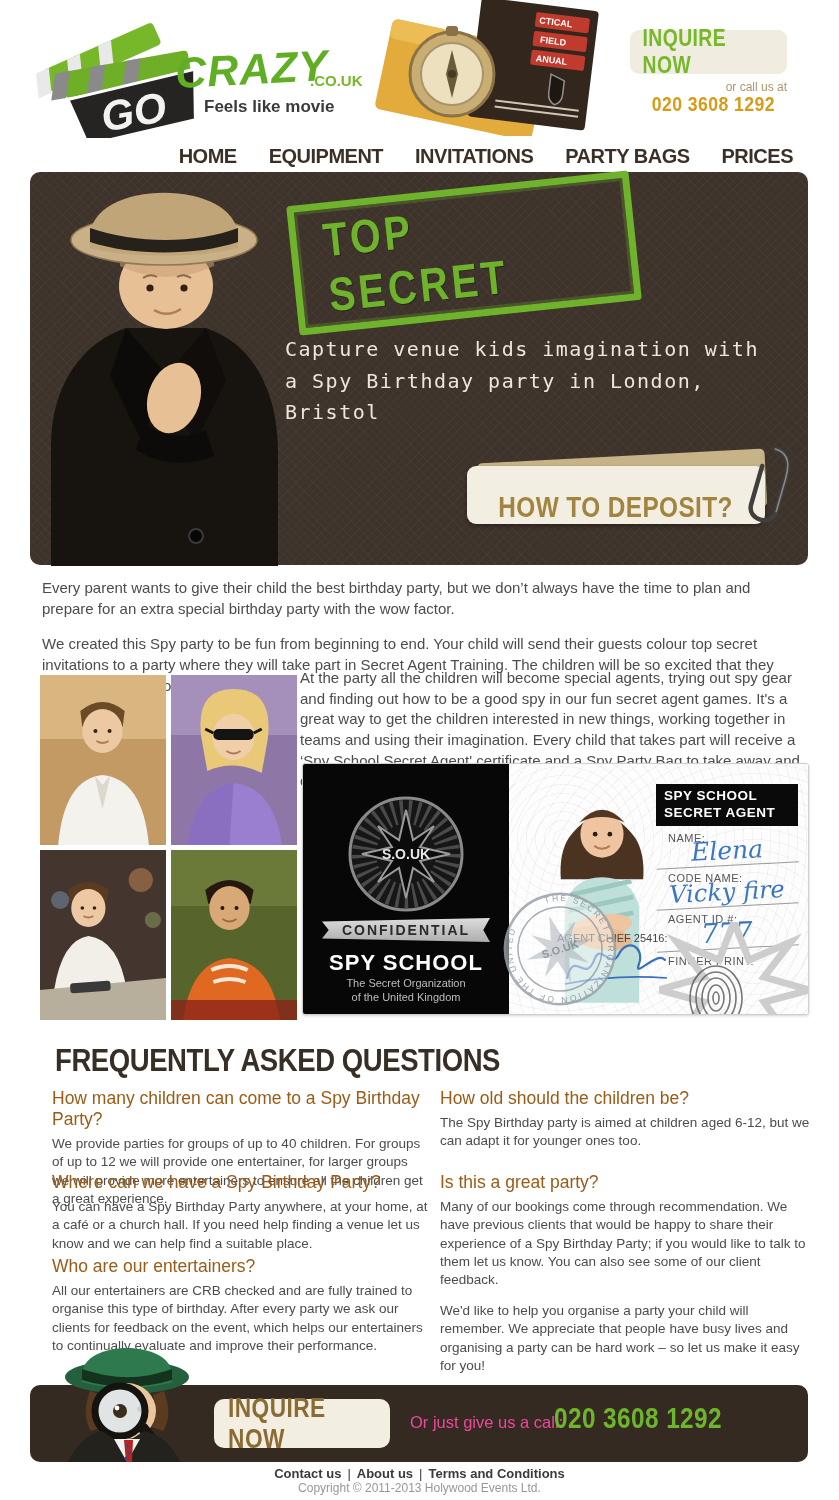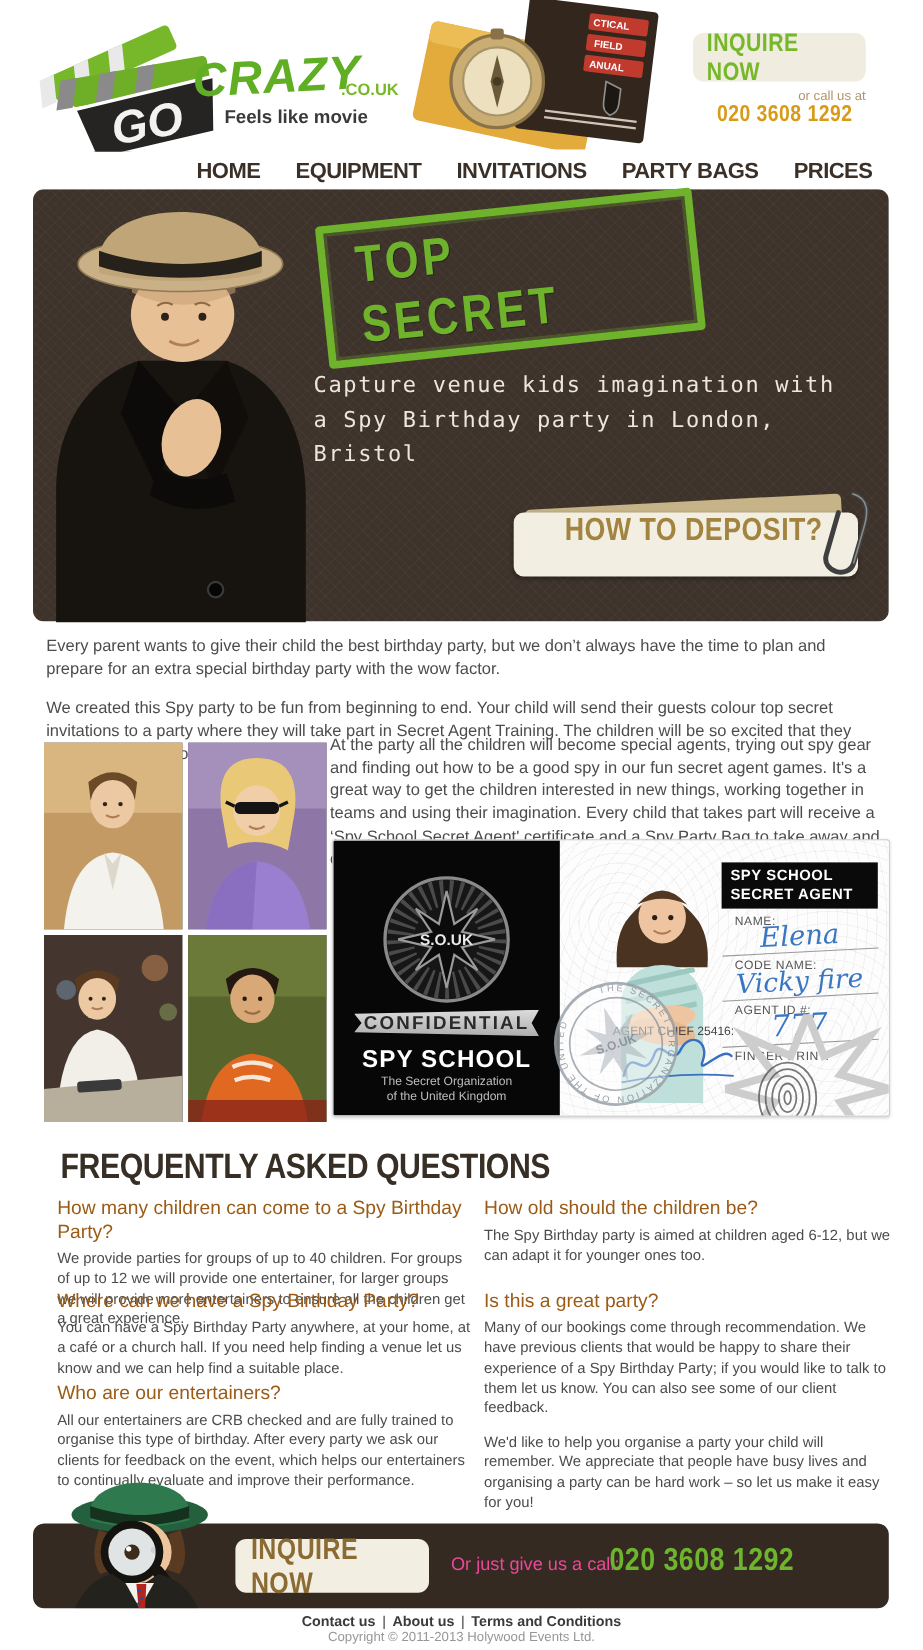--- a/index.html
+++ b/index.html
@@ -27,21 +27,21 @@
   .hero-boy{left:-4px;top:-36px;width:275px;height:430px;}
   .stamp{left:262px;top:16px;width:330px;height:116px;border:7px solid #6fb32c;border-radius:4px;
         display:flex;align-items:center;justify-content:center;transform:rotate(-6deg);
         box-shadow:inset 0 0 0 3px rgba(111,179,44,.25);}
   .stamp span{font-size:47px;font-weight:bold;color:#6fb32c;letter-spacing:4px;
         text-shadow:1px 1px 0 rgba(0,0,0,.35);}
   .headline{left:255px;top:162px;width:482px;font-family:"DejaVu Sans Mono",monospace;
         font-size:20px;line-height:1.58;letter-spacing:1.5px;color:#ede6dc;}
   .dep-back{left:448px;top:284px;width:288px;height:58px;background:#c6b488;border-radius:5px;transform:rotate(-3deg);}
   .dep-btn{left:437px;top:294px;width:298px;height:58px;background:#f2eee1;border-radius:9px;
-        display:flex;align-items:flex-start;justify-content:center;cursor:pointer;box-shadow:0 2px 4px rgba(0,0,0,.35);padding-left:15px;}
+        display:flex;align-items:flex-end;justify-content:center;cursor:pointer;box-shadow:0 2px 4px rgba(0,0,0,.35);}
   .dep-btn span{font-size:29px;font-weight:bold;color:#a28440;letter-spacing:.5px;}
   .clip{left:698px;top:268px;width:62px;height:96px;}
 
   
   .intro{left:42px;top:577px;width:764px;font-size:15px;line-height:1.42;color:#4c4c4c;}
   .intro p{margin:0 0 13px 0;}
 
   
   .photo-grid{left:40px;top:675px;width:257px;display:grid;grid-template-columns:1fr 1fr;gap:5px;}
   .photo{width:100%;height:170px;overflow:hidden;background:#888;}
@@ -49,21 +49,21 @@
   .about-text{left:300px;top:668px;width:508px;font-size:15px;line-height:1.38;color:#4c4c4c;}
 
   
   .card{left:302px;top:763px;width:505px;height:250px;display:flex;border:1px solid #cfcfcf;
         border-radius:3px;overflow:hidden;box-shadow:0 1px 3px rgba(0,0,0,.18);background:#fff;}
   .card-black{width:206px;height:100%;background:#070707;position:relative;flex:none;
         display:flex;flex-direction:column;align-items:center;}
   .ribbon{width:168px;height:24px;margin-top:-14px;background:linear-gradient(#dcdcdc,#aeaeae);
         clip-path:polygon(0 15%,4% 50%,0 85%,100% 100%,96% 50%,100% 0);
         display:flex;align-items:center;justify-content:center;position:relative;z-index:2;}
-  .ribbon span{font-size:17px;font-weight:bold;color:#2a2a2a;letter-spacing:2px;}
+  .ribbon span{font-size:14px;font-weight:bold;color:#2a2a2a;letter-spacing:2px;}
   .org-title{color:#fff;font-size:22px;font-weight:bold;letter-spacing:1px;margin-top:8px;}
   .org-sub{color:#bdbdbd;font-size:11px;line-height:1.3;text-align:center;}
   .card-white{flex:1;position:relative;background-color:#fdfdfd;
         background-image:repeating-radial-gradient(circle at 18% 30%,rgba(110,110,110,.07) 0 1px,transparent 1px 9px),
                          repeating-radial-gradient(circle at 82% 70%,rgba(110,110,110,.07) 0 1px,transparent 1px 11px);}
   .girl{left:44px;top:10px;width:98px;height:232px;}
   .idcol{left:147px;top:20px;width:142px;}
   .id-head{background:#0a0a0a;color:#fff;padding:4px 8px;font-weight:bold;font-size:13.5px;line-height:1.25;letter-spacing:.5px;}
   .fld-label{font-size:11px;color:#555;letter-spacing:.5px;margin-top:6px;margin-left:12px;}
   .fld-value{font-family:"DejaVu Serif",serif;font-style:italic;color:#3a77c2;

